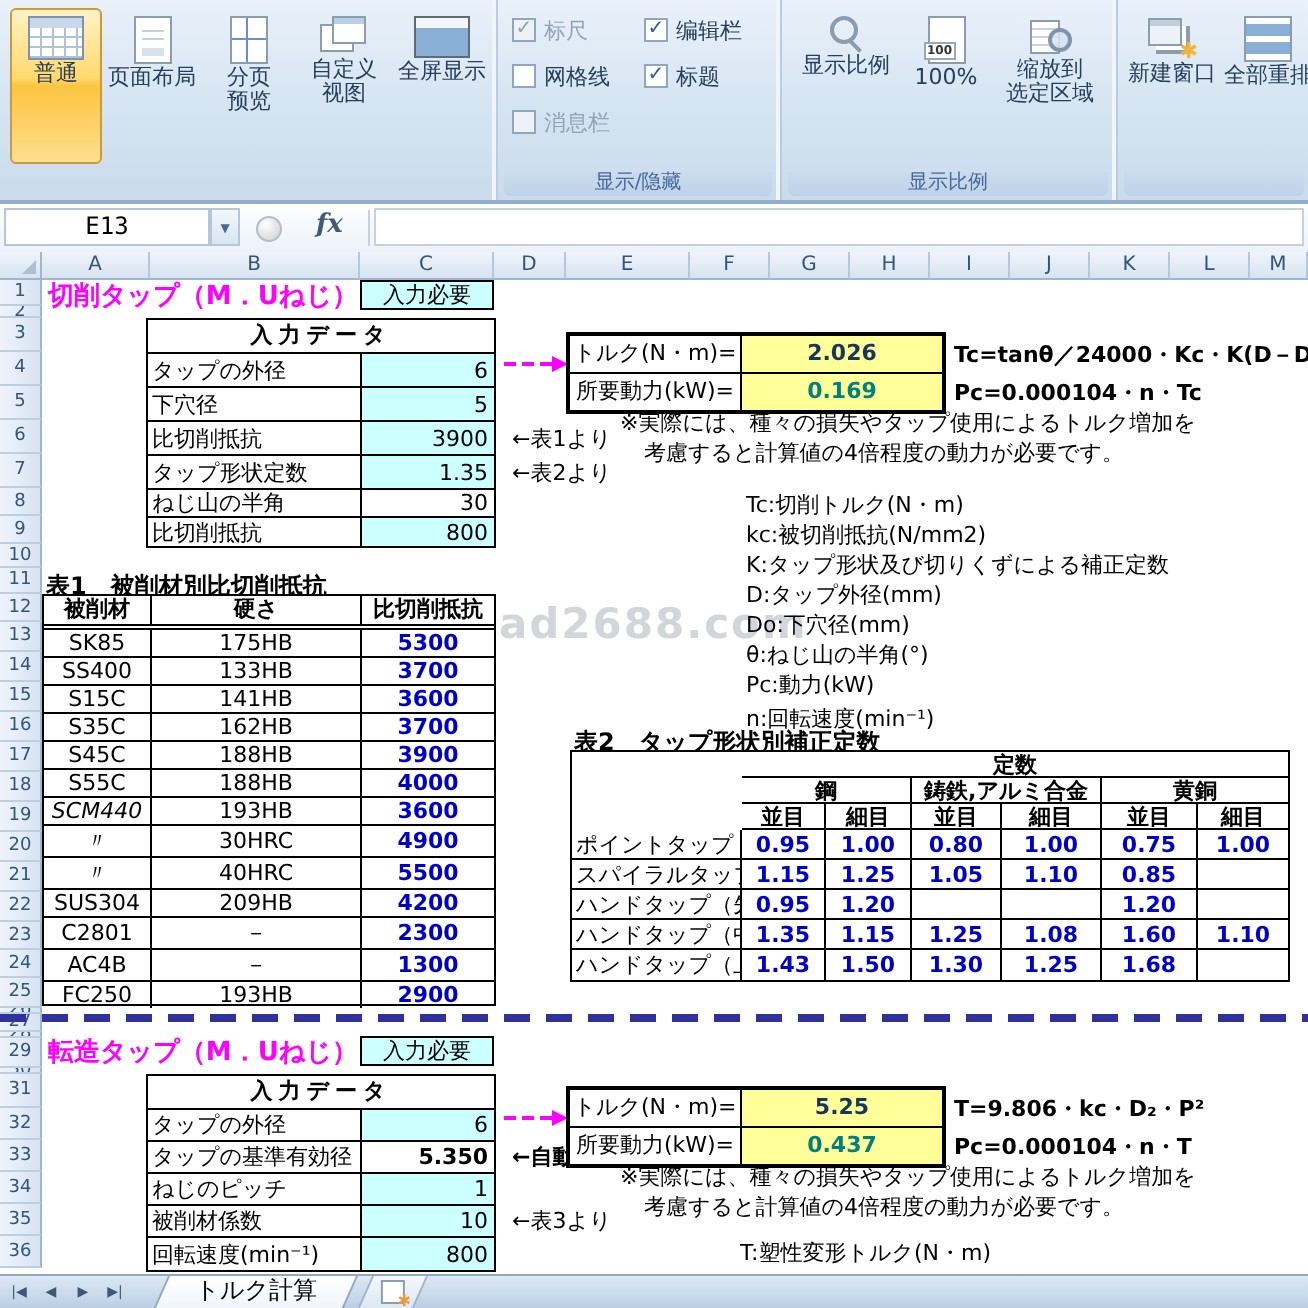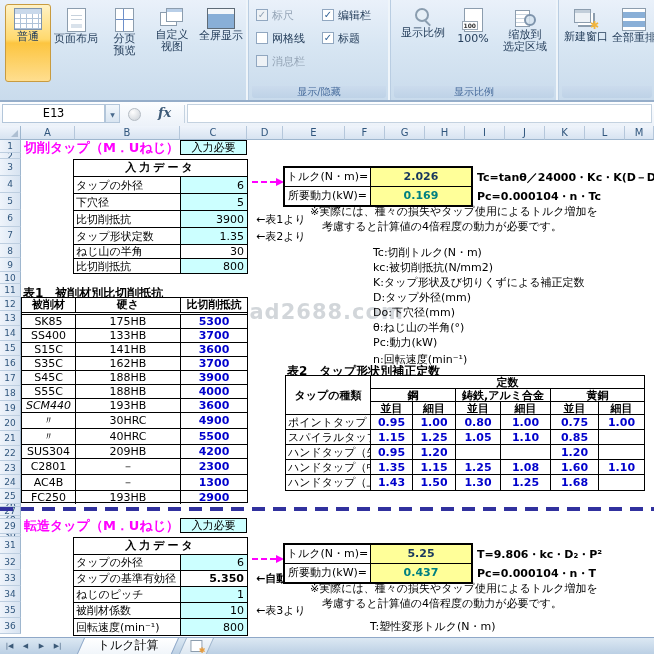--- a/index.html
+++ b/index.html
@@ -389,21 +389,20 @@
           <div class="t1r">
             <div class="t1c" style="width: 54px;">FC250</div>
             <div class="t1c" style="width: 105px;">193HB</div>
             <div class="t1c blue" style="width: 66px;">2900</div>
           </div>
         </div>
     </div>
 
     <div class="ttitle" style="left:287px;top:237px">表2　タップ形状別補正定数</div>
     <div id="t2grid">
-      <div class="c hd" style="grid-row:1/4;grid-column:1">タップの種類</div>
       <div class="c hd lastc" style="grid-row:1;grid-column:2/8">定数</div>
       <div class="c hd" style="grid-row:2;grid-column:2/4">鋼</div>
       <div class="c hd" style="grid-row:2;grid-column:4/6">鋳鉄,アルミ合金</div>
       <div class="c hd lastc" style="grid-row:2;grid-column:6/8">黄銅</div>
     <div class="c hd" style="grid-area: 3 / 2;">並目</div>
         <div class="c hd" style="grid-area: 3 / 3;">細目</div>
         <div class="c hd" style="grid-area: 3 / 4;">並目</div>
         <div class="c hd" style="grid-area: 3 / 5;">細目</div>
         <div class="c hd" style="grid-area: 3 / 6;">並目</div>
         <div class="c hd lastc" style="grid-area: 3 / 7;">細目</div>

